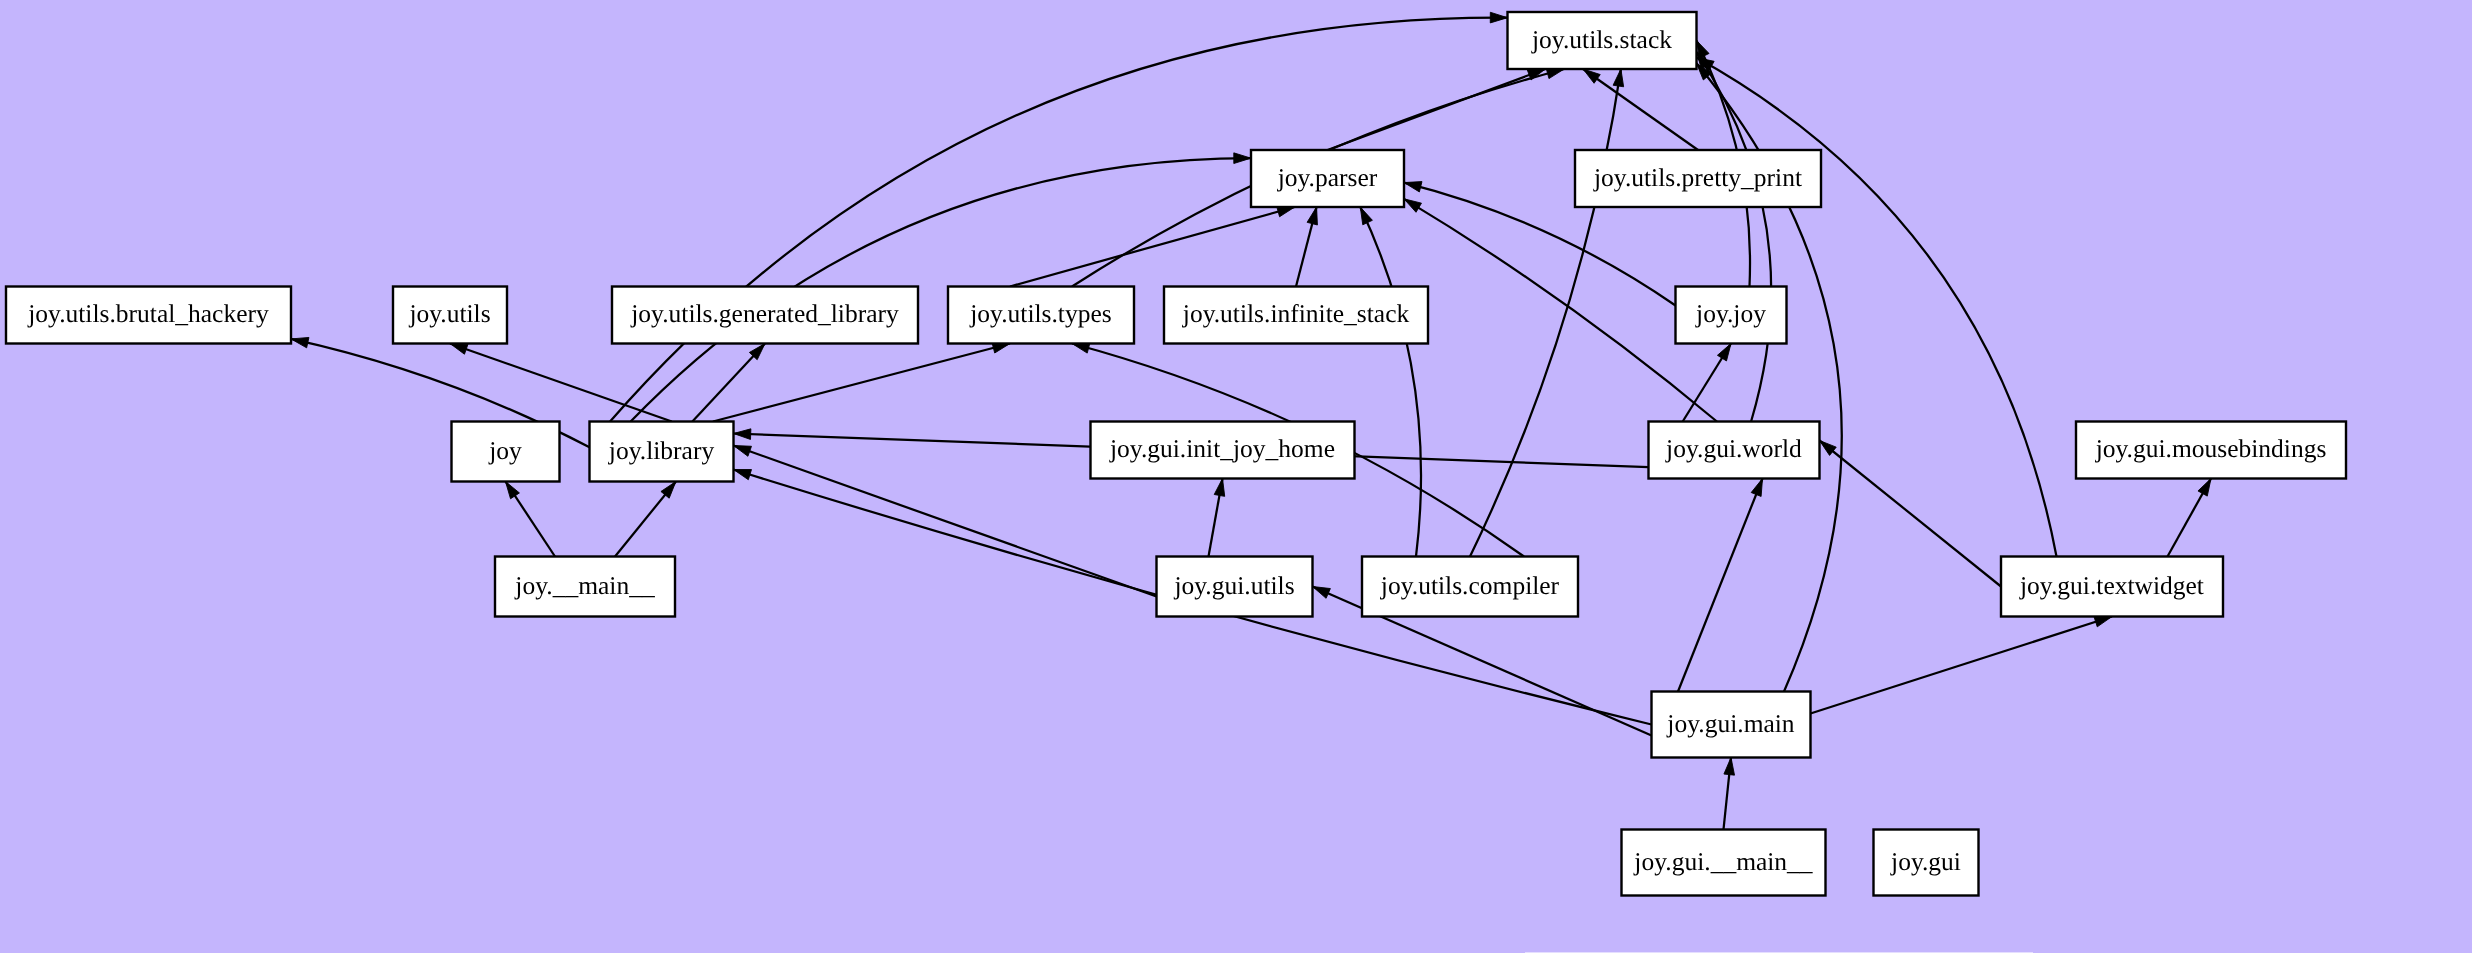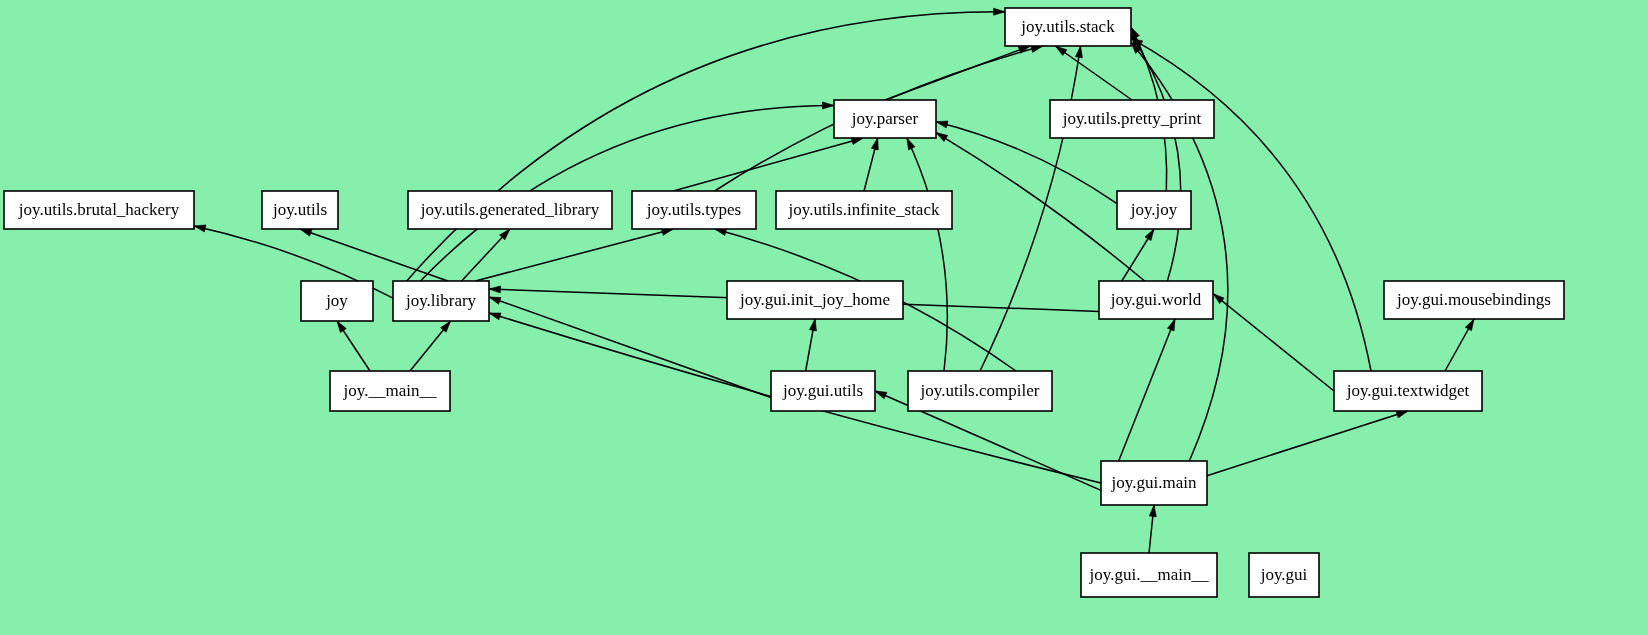--- a/index.html
+++ b/index.html
@@ -4,21 +4,21 @@
 <style>
   html, body {
     margin: 0;
     padding: 0;
     background: #ffffff;
   }
   #graph-root {
     position: relative;
     width: 1648px;
     height: 635px;
-    background: #86efac;
+    background: #c4b5fd;
     font-family: "Liberation Serif", "DejaVu Serif", serif;
     overflow: hidden;
   }
   svg#graph-canvas {
     position: absolute;
     top: 0;
     left: 0;
     width: 1648px;
     height: 635px;
   }

